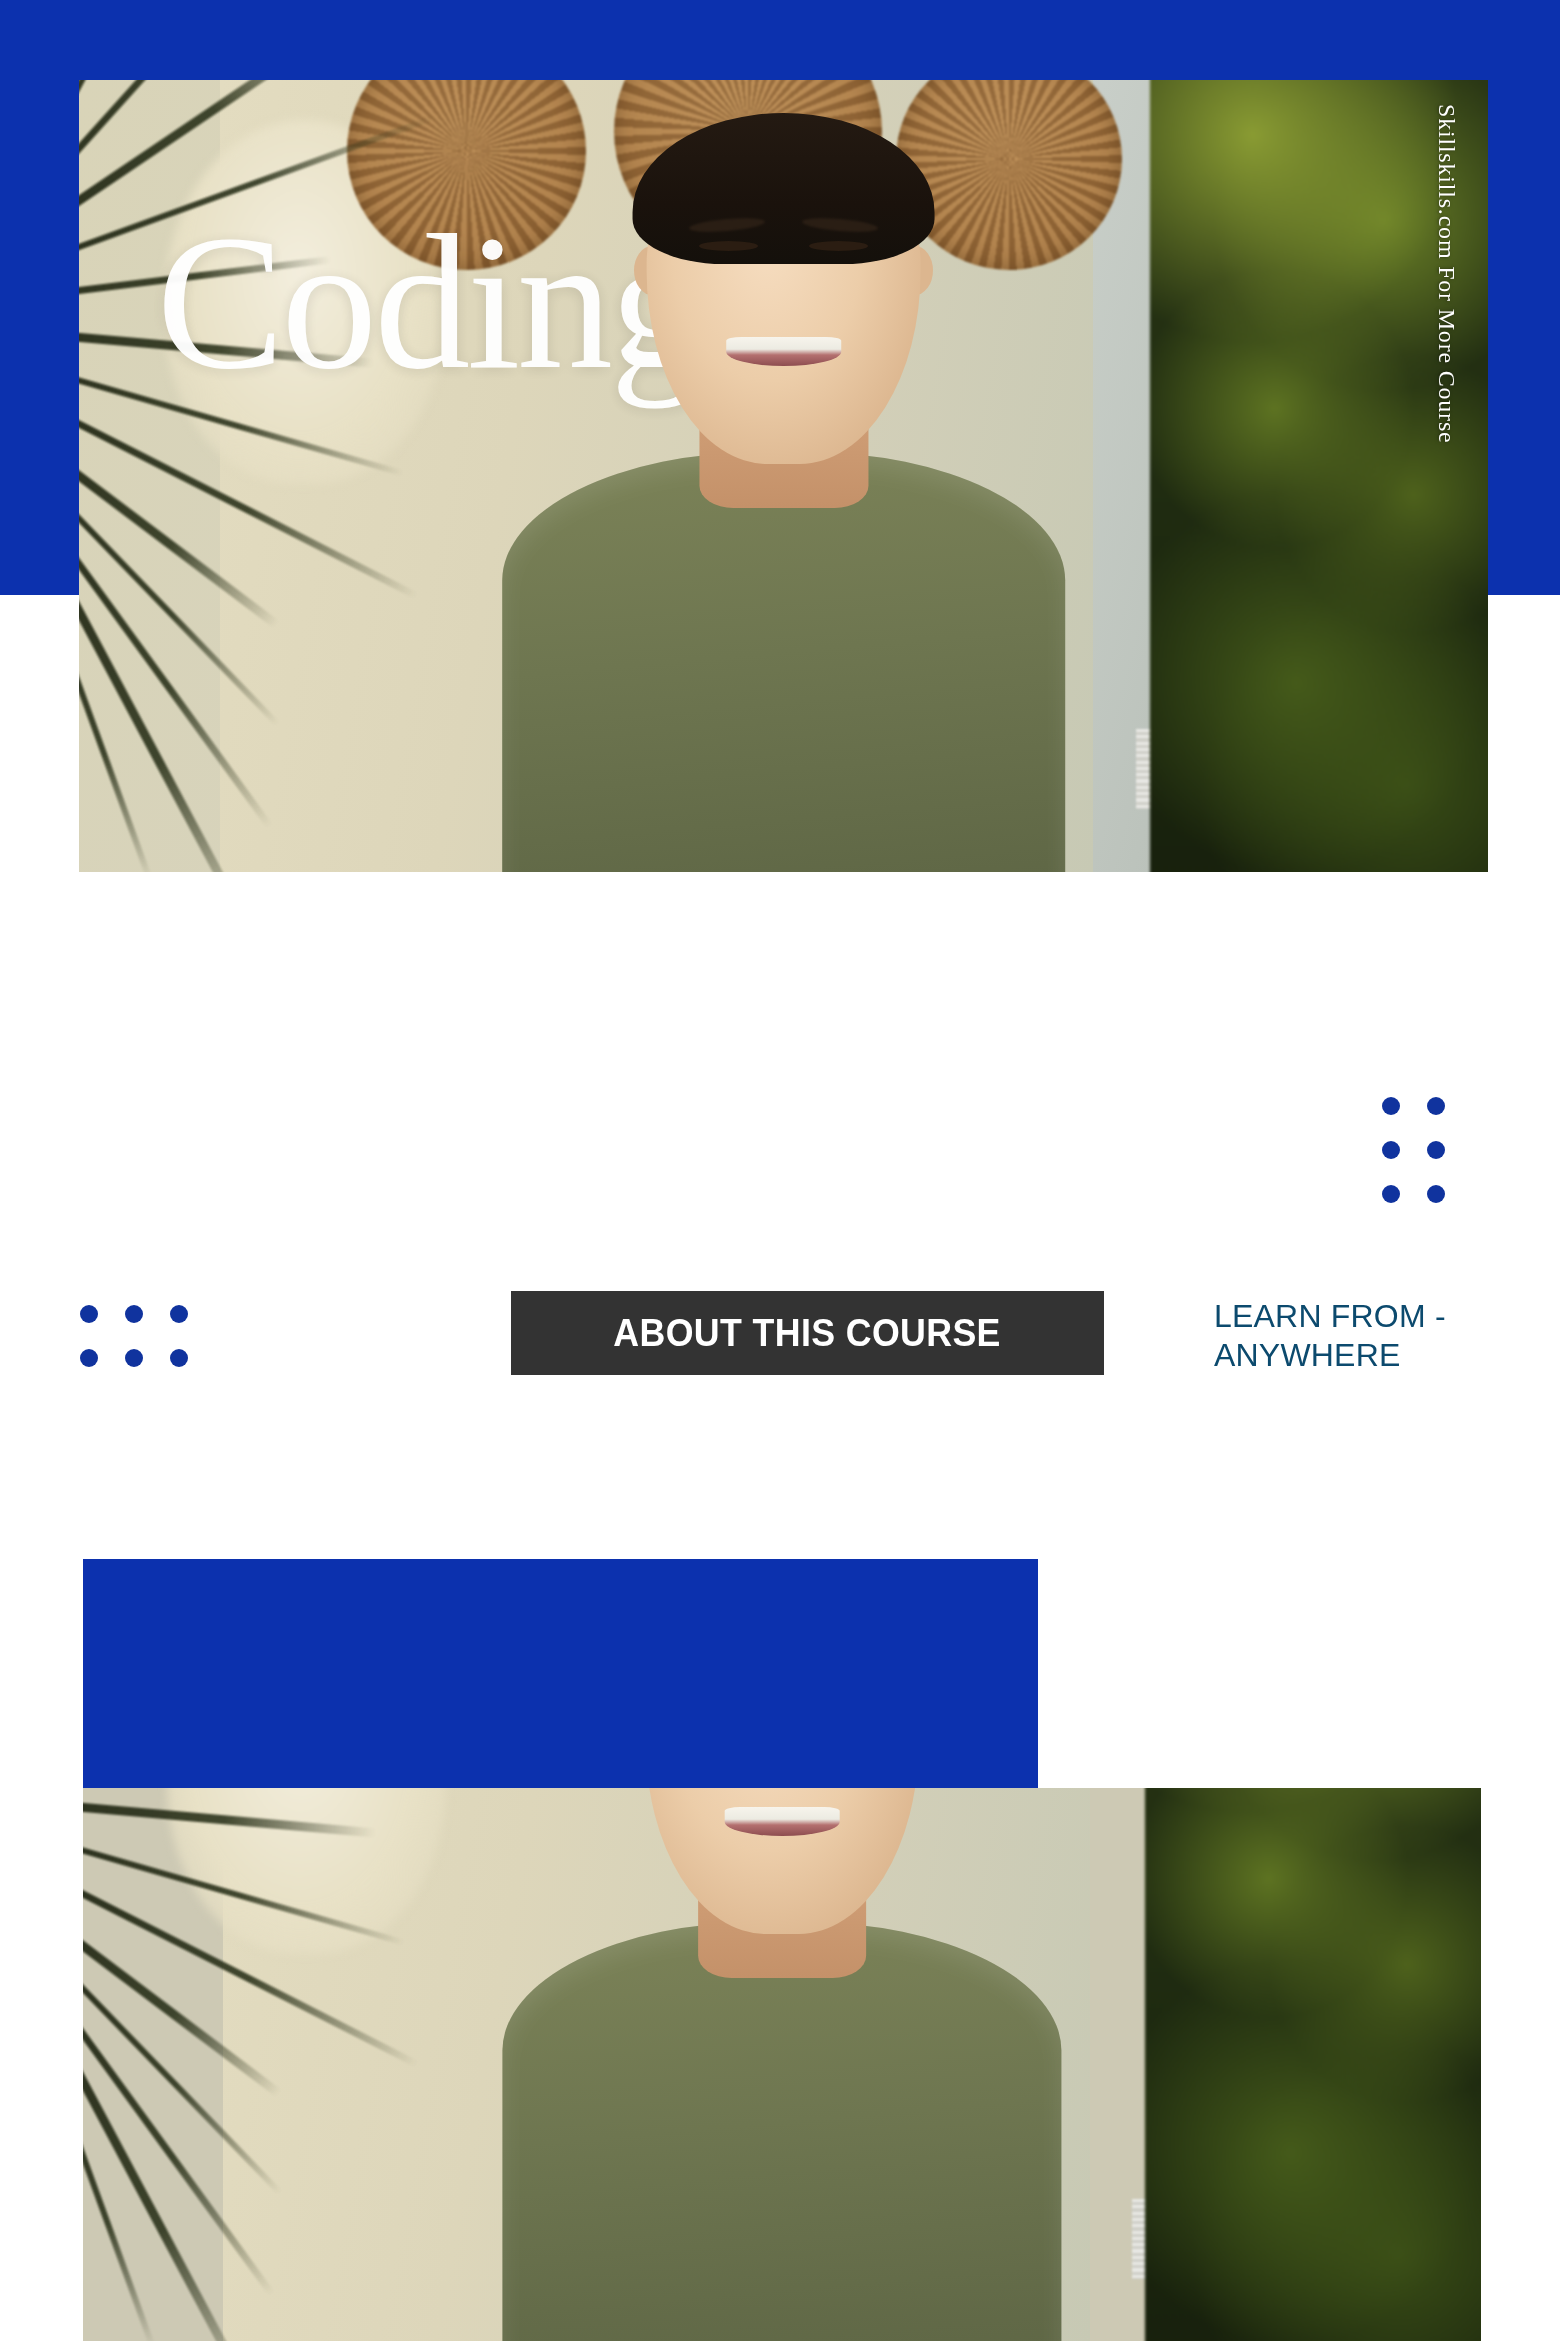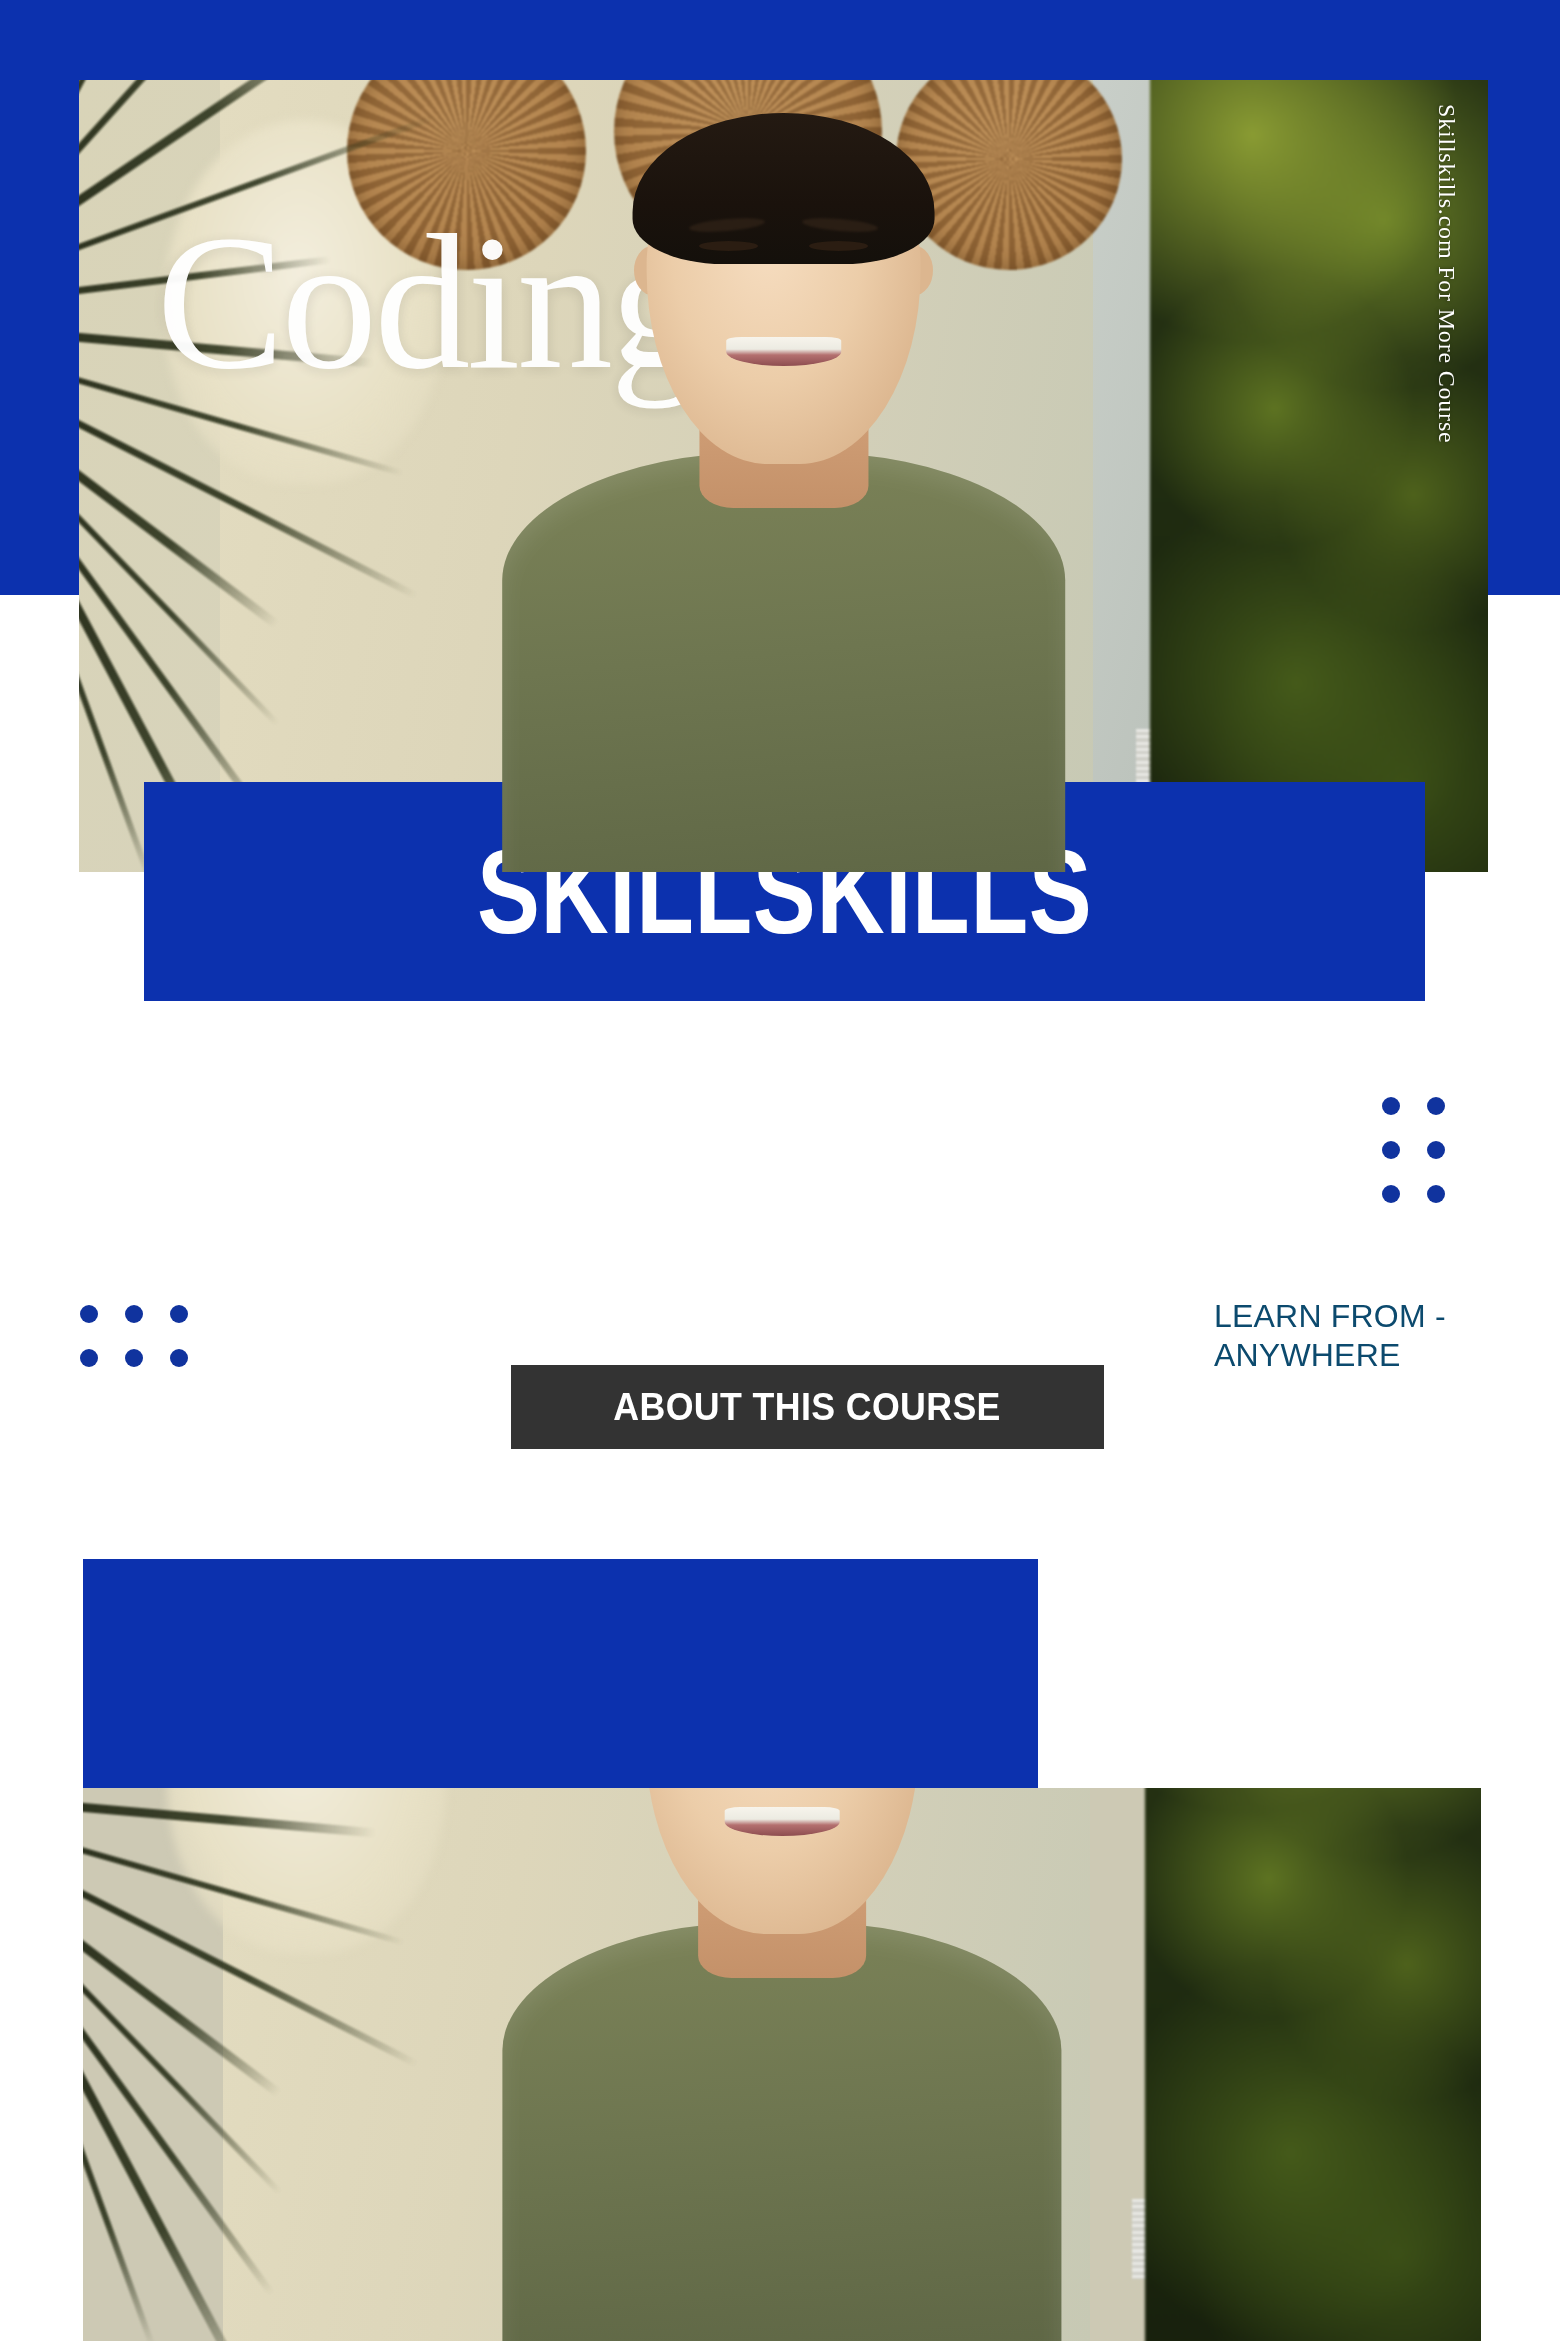--- a/index.html
+++ b/index.html
@@ -265,21 +265,21 @@
     grid-template-columns: repeat(3, 18px);
     grid-template-rows: repeat(2, 18px);
     column-gap: 27px;
     row-gap: 26px;
   }
 
   
   .about-tag {
     position: absolute;
     left: 511px;
-    top: 1365px;
+    top: 1291px;
     width: 593px;
     height: 84px;
     background: #333333;
     display: flex;
     align-items: center;
     justify-content: center;
   }
   .about-tag-text {
     font-family: "Liberation Sans Narrow", "Liberation Sans", sans-serif;
     font-weight: 700;
@@ -380,23 +380,20 @@
       <div class="brow l"></div>
       <div class="brow r"></div>
       <div class="eye l"></div>
       <div class="eye r"></div>
       <div class="mouth"></div>
     </div>
 
     <div class="vertical-mark">Skillskills.com For More Course</div>
   </div>
 
-  <div class="title-banner">
-    <div class="title-text">SKILLSKILLS</div>
-  </div>
 
   <div class="dot-grid right">
     <span class="dot"></span>
     <span class="dot"></span>
     <span class="dot"></span>
     <span class="dot"></span>
     <span class="dot"></span>
     <span class="dot"></span>
   </div>
 

